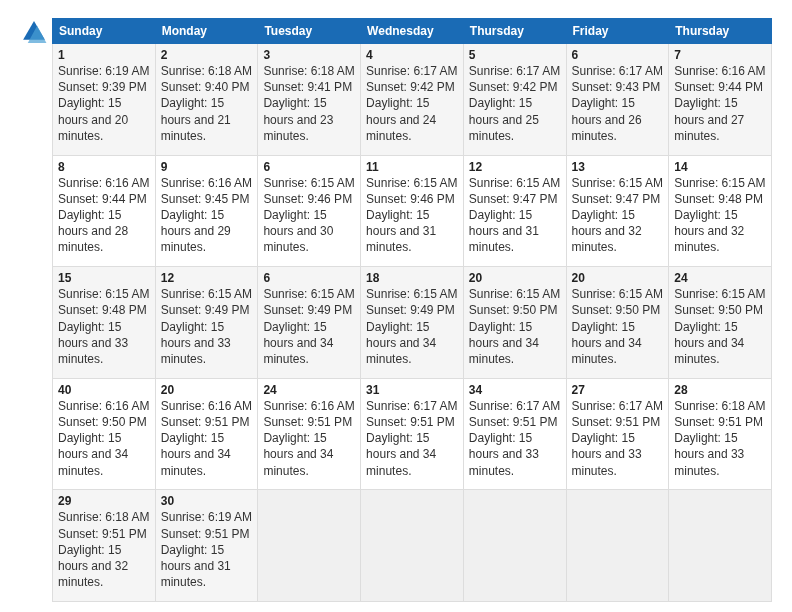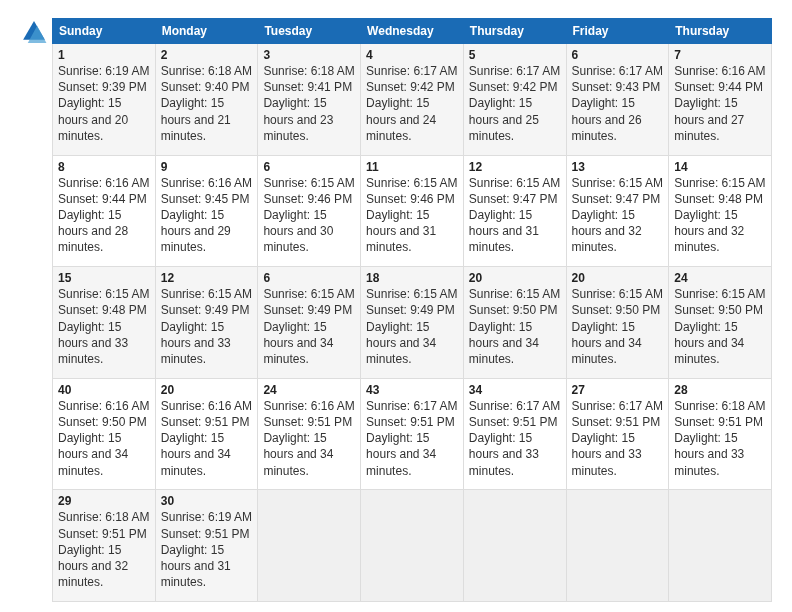--- a/index.html
+++ b/index.html
@@ -231,21 +231,21 @@
           </td>
           <td>
             <span class="day-num">20</span>
             <div class="cell-text">Sunrise: 6:16 AM<br>Sunset: 9:51 PM<br>Daylight: 15 hours and 34 minutes.</div>
           </td>
           <td>
             <span class="day-num">24</span>
             <div class="cell-text">Sunrise: 6:16 AM<br>Sunset: 9:51 PM<br>Daylight: 15 hours and 34 minutes.</div>
           </td>
           <td>
-            <span class="day-num">43</span>
+            <span class="day-num">31</span>
             <div class="cell-text">Sunrise: 6:17 AM<br>Sunset: 9:51 PM<br>Daylight: 15 hours and 34 minutes.</div>
           </td>
           <td>
             <span class="day-num">34</span>
             <div class="cell-text">Sunrise: 6:17 AM<br>Sunset: 9:51 PM<br>Daylight: 15 hours and 33 minutes.</div>
           </td>
           <td>
             <span class="day-num">27</span>
             <div class="cell-text">Sunrise: 6:17 AM<br>Sunset: 9:51 PM<br>Daylight: 15 hours and 33 minutes.</div>
           </td>

